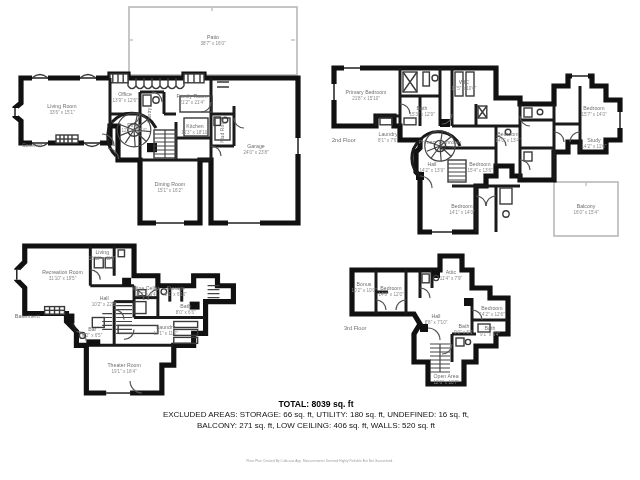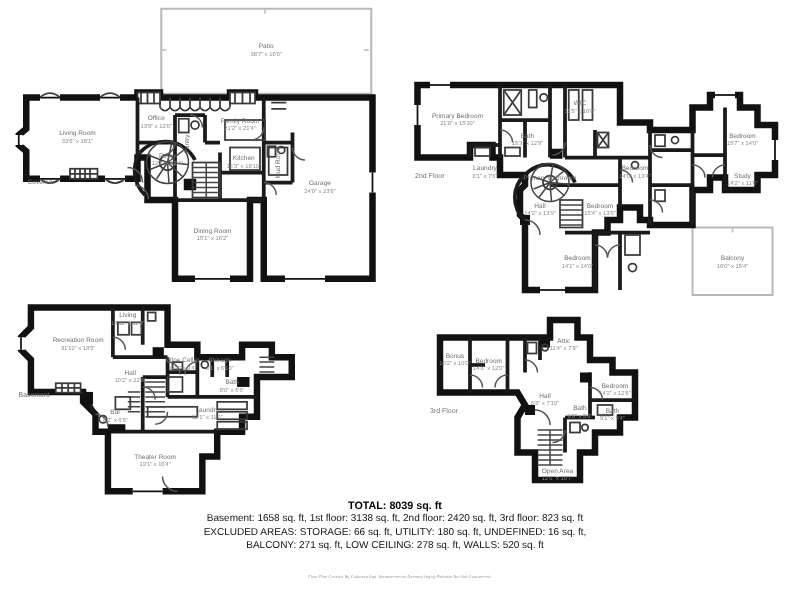--- a/index.html
+++ b/index.html
@@ -585,20 +585,19 @@
 
       <text class="rm" x="53" y="65">Open Area</text>
       <text class="rm-dim" x="53" y="68">12'6" x 10'7"</text>
 
       <text class="floor-tag" x="2" y="41">3rd Floor</text>
     </g>
   </svg>
 
   <div id="summary">
     <div class="sum-total">TOTAL: 8039 sq. ft</div>
-    <div class="sum-line">Basement: 1658 sq. ft, 1st floor: 3138 sq. ft, 2nd floor: 2420 sq. ft, 3rd floor: 823 sq. ft</div>
     <div class="sum-line">EXCLUDED AREAS: STORAGE: 66 sq. ft, UTILITY: 180 sq. ft, UNDEFINED: 16 sq. ft,</div>
-    <div class="sum-line">BALCONY: 271 sq. ft, LOW CEILING: 278 sq. ft, WALLS: 520 sq. ft</div>
+    <div class="sum-line">BALCONY: 271 sq. ft, LOW CEILING: 406 sq. ft, WALLS: 520 sq. ft</div>
   </div>
 
   <div id="credit">Floor Plan Created By Cubicasa App. Measurements Deemed Highly Reliable But Not Guaranteed.</div>
 
 </div>
 
 </body></html>

